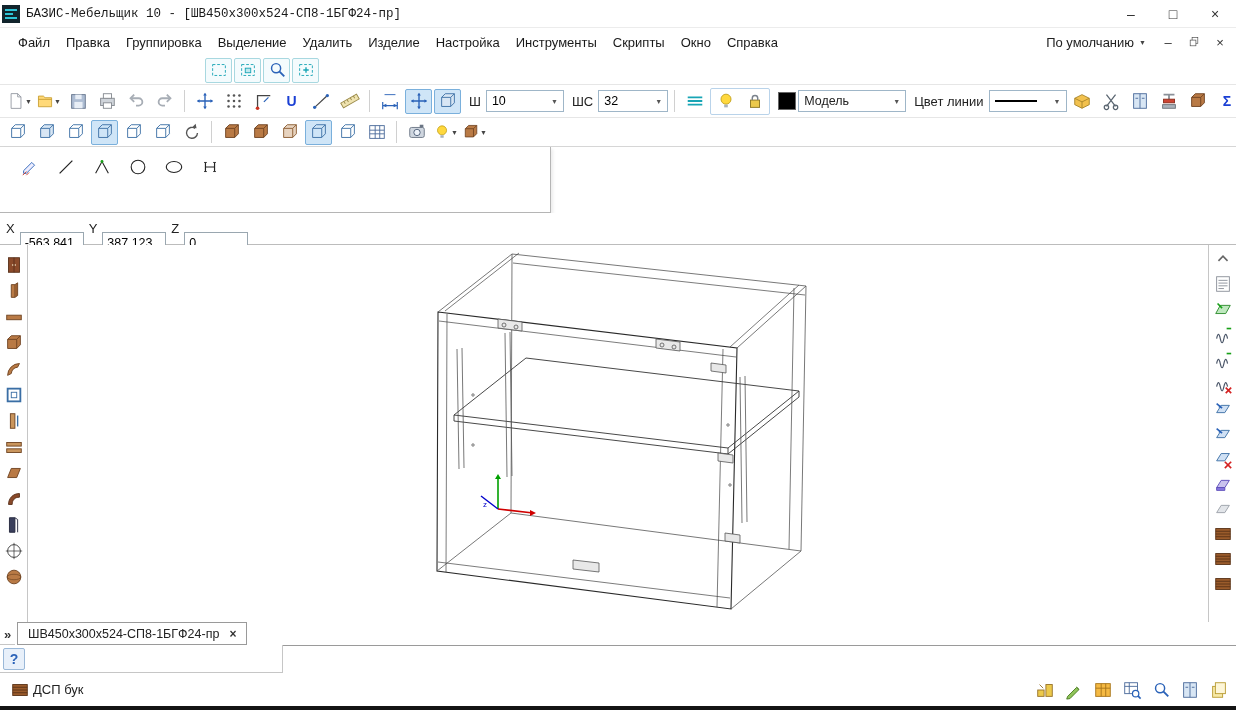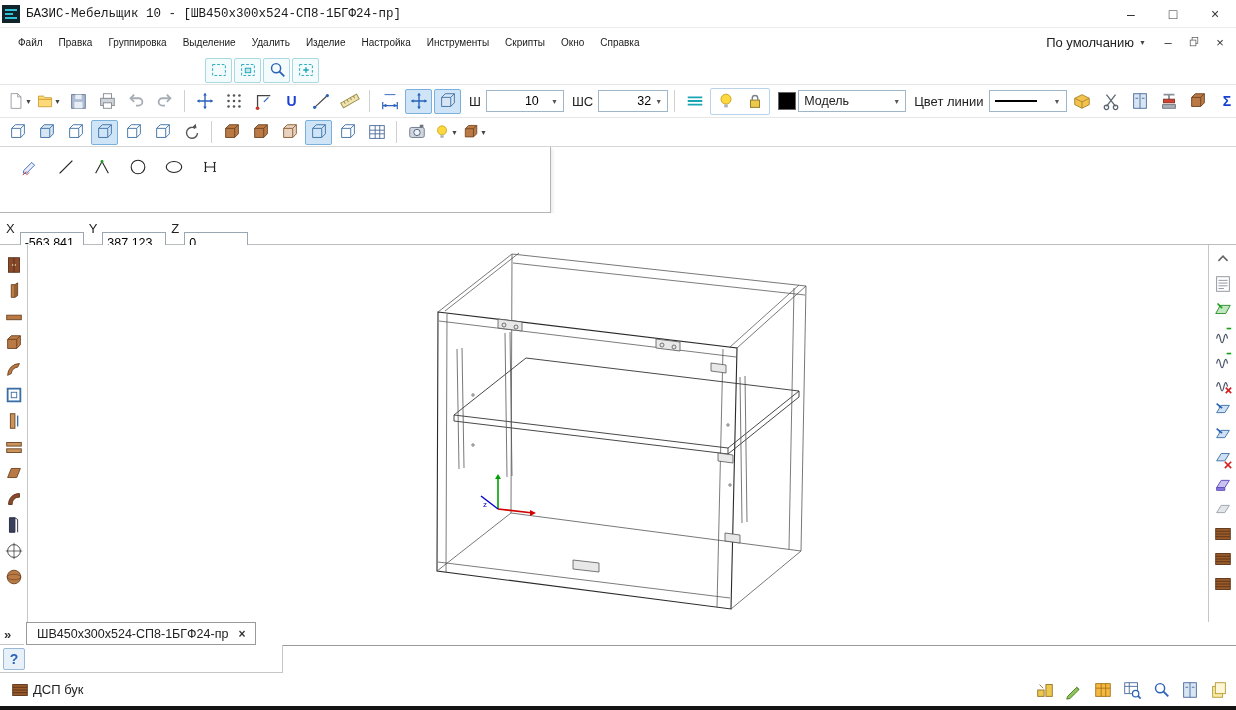--- a/index.html
+++ b/index.html
@@ -6,40 +6,40 @@
   html,body{width:1236px;height:710px;}
   body{font-family:"Liberation Sans",sans-serif;font-size:13px;color:#222;background:#fff;position:relative;overflow:hidden;}
   
   #titlebar{position:absolute;top:0;left:0;width:1236px;height:28px;display:flex;align-items:center;background:#fff;border-bottom:1px solid #ececec;}
   .appicon{width:18px;height:18px;margin:0 6px 0 2px;flex:0 0 auto;}
   #title{font-size:12.5px;color:#1a1a1a;font-family:Liberation Mono, monospace;}
   .wctrls{margin-left:auto;display:flex;}
   .wbtn{width:42px;height:27px;display:flex;align-items:center;justify-content:center;font-size:14px;color:#333;cursor:default;}
   
   #menubar{position:absolute;top:28px;left:0;width:1236px;height:28px;display:flex;align-items:center;padding-left:10px;background:#fff;}
-  .mitem{padding:3px 8px;font-size:10px;color:#1a1a1a;}
+  .mitem{padding:3px 8px;font-size:13px;color:#1a1a1a;}
   .mright{margin-left:auto;display:flex;align-items:center;padding-right:6px;gap:6px;}
   .profile{display:flex;align-items:center;gap:5px;font-size:13px;padding:2px 6px;margin-left:32px;}
   .mdib{width:20px;height:18px;display:flex;align-items:center;justify-content:center;font-size:13px;color:#333;}
   .dd{font-size:7px;color:#444;line-height:1;}
   
   #rowA{position:absolute;top:56px;left:0;width:1236px;height:28px;display:flex;align-items:center;padding-left:205px;gap:3px;background:#fff;}
   #rowA .ic{border:1px solid #a8d8e0;background:#f4fbfd;}
   #rowB{position:absolute;top:84px;left:0;width:1236px;height:33px;display:flex;align-items:center;padding:0 4px 0 6px;gap:2px;background:#fff;border-top:1px solid #e6e6e6;}
   #rowC{position:absolute;top:117px;left:0;width:1236px;height:30px;display:flex;align-items:center;padding-left:4px;gap:2px;background:#fff;border-top:1px solid #e6e6e6;border-bottom:1px solid #d6d6d6;}
   .irow{display:flex;align-items:center;gap:2px;}
   .ic{width:27px;height:25px;display:flex;align-items:center;justify-content:center;border:1px solid transparent;border-radius:2px;flex:0 0 auto;}
   .ic.active{background:#cfe5f7;border-color:#7ab0dc;}
   .ic.glyph span{font-size:14px;}
   .tsep{width:1px;height:22px;background:#d0d0d0;margin:0 4px;flex:0 0 auto;}
   .group{border:1px solid #b9d3ea;border-radius:2px;padding:0 1px;}
   .lbl{font-size:13px;margin:0 3px 0 6px;white-space:nowrap;}
   .combo{display:flex;align-items:center;border:1px solid #9fb6c8;background:#fff;height:22px;padding:0 2px 0 5px;font-size:12.5px;flex:0 0 auto;}
   .combo .dd{margin-left:auto;padding:0 3px;color:#555;}
-  .combo input{border:none;outline:none;width:100%;font:inherit;background:transparent;margin-left:33px;}
+  .combo input{border:none;outline:none;width:100%;font:inherit;background:transparent;}
   .w78{width:78px;} .w70{width:70px;align-items:center;} .w108{width:108px;}
   .swatch{width:18px;height:18px;background:#000;border:1px solid #666;margin-left:6px;flex:0 0 auto;}
   .linesample{display:inline-block;width:42px;height:2px;background:#000;}
   .pushright{margin-left:auto;}
   
   #toolpanel{position:absolute;top:147px;left:0;width:551px;height:66px;background:#fff;border-right:1px solid #b5b5b5;border-bottom:1px solid #b5b5b5;box-shadow:2px 2px 3px rgba(0,0,0,.08);}
   #toolpanel .tools{padding:7px 6px 4px 16px;gap:9px;}
   .tabs{display:flex;align-items:flex-end;padding-left:2px;margin-top:2px;}
   .tab{border:1px solid #a8a8a8;border-top:none;background:#f0f0f0;padding:2px 10px 3px;font-size:12.5px;color:#333;}
   .tab.active{background:#fff;font-weight:bold;}
@@ -48,21 +48,21 @@
   .clbl{font-size:13px;}
   .cfield{width:64px;height:21px;border:1px solid #9aa7b0;font:12.5px "Liberation Sans",sans-serif;padding:1px 4px;margin-top:28px;}
   
   #lefttb{position:absolute;top:245px;left:0;width:28px;height:400px;background:#fff;border-right:1px solid #c6c6c6;border-bottom:1px solid #c6c6c6;display:flex;flex-direction:column;align-items:center;padding-top:8px;gap:3px;}
   #lefttb .ic,#righttb .ic{width:24px;height:23px;}
   #more-tools{position:absolute;bottom:2px;left:4px;font-size:13px;font-weight:bold;color:#333;}
   #canvas{position:absolute;top:245px;left:28px;width:1180px;height:377px;background:#fff;}
   #righttb{position:absolute;top:245px;right:0;width:28px;height:377px;background:#fff;border-left:1px solid #c6c6c6;display:flex;flex-direction:column;align-items:center;padding-top:2px;gap:2px;}
   
   #tabline{position:absolute;top:645px;left:0;width:1236px;border-top:1px solid #9a9a9a;}
-  #tabrow{position:absolute;top:622px;left:24px;width:1180px;height:23px;display:flex;align-items:flex-end;background:#fff;}
+  #tabrow{position:absolute;top:622px;left:15px;width:1180px;height:23px;display:flex;align-items:flex-end;background:#fff;}
   .doctab{display:flex;align-items:center;gap:10px;border:1px solid #9a9a9a;background:#fff;height:23px;padding:0 10px;font-size:12.5px;margin-left:2px;}
   .doctab .x{font-size:12px;font-weight:bold;color:#333;}
   
   #helpbox{position:absolute;top:645px;left:0;width:283px;height:28px;background:#fff;border-right:1px solid #c6c6c6;border-bottom:1px solid #c6c6c6;display:flex;align-items:center;padding-left:3px;}
   .helpbtn{width:22px;height:22px;display:flex;align-items:center;justify-content:center;background:#e8f0fa;border:1px solid #9ab8d8;border-radius:2px;color:#2a62b8;font-weight:bold;font-size:14px;}
   
   #statusbar{position:absolute;top:673px;left:0;width:1236px;height:33px;display:flex;align-items:center;padding:0 4px 0 6px;background:#fff;}
   .matchip{display:flex;align-items:center;font-size:13px;}
   #statusbar .irow{margin-left:auto;}
   

